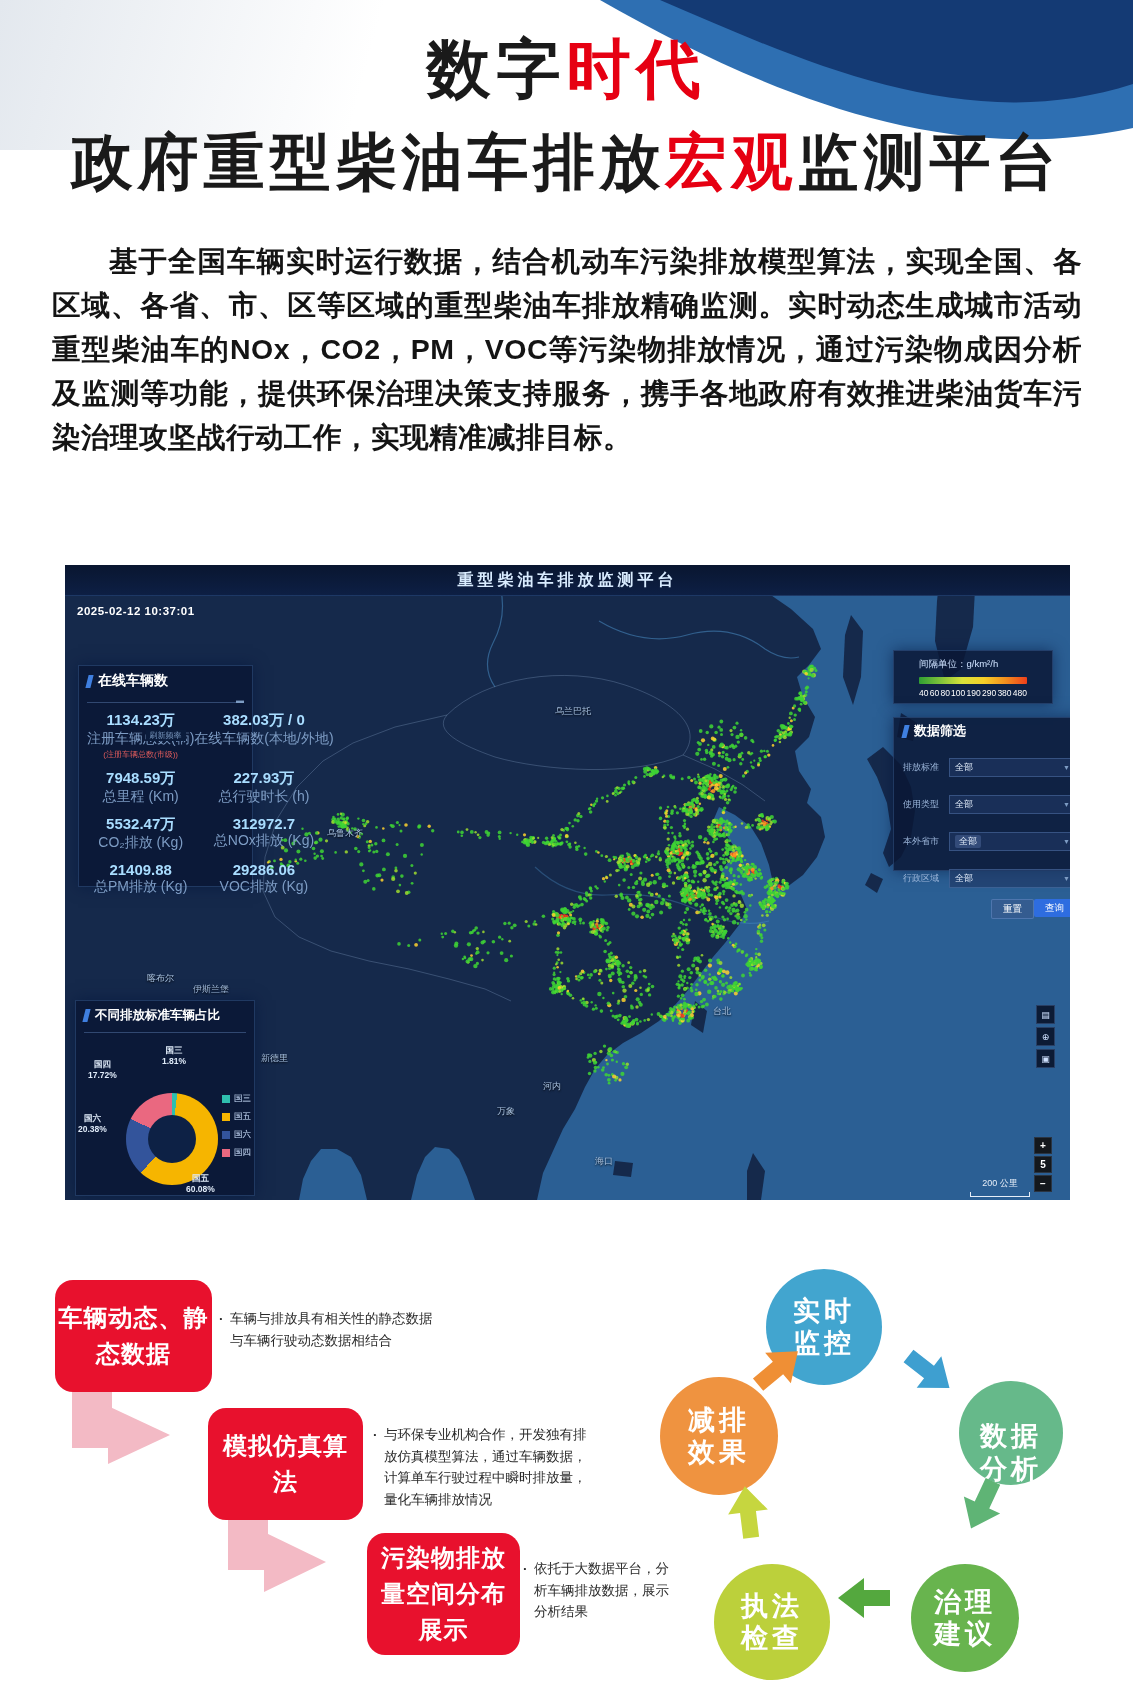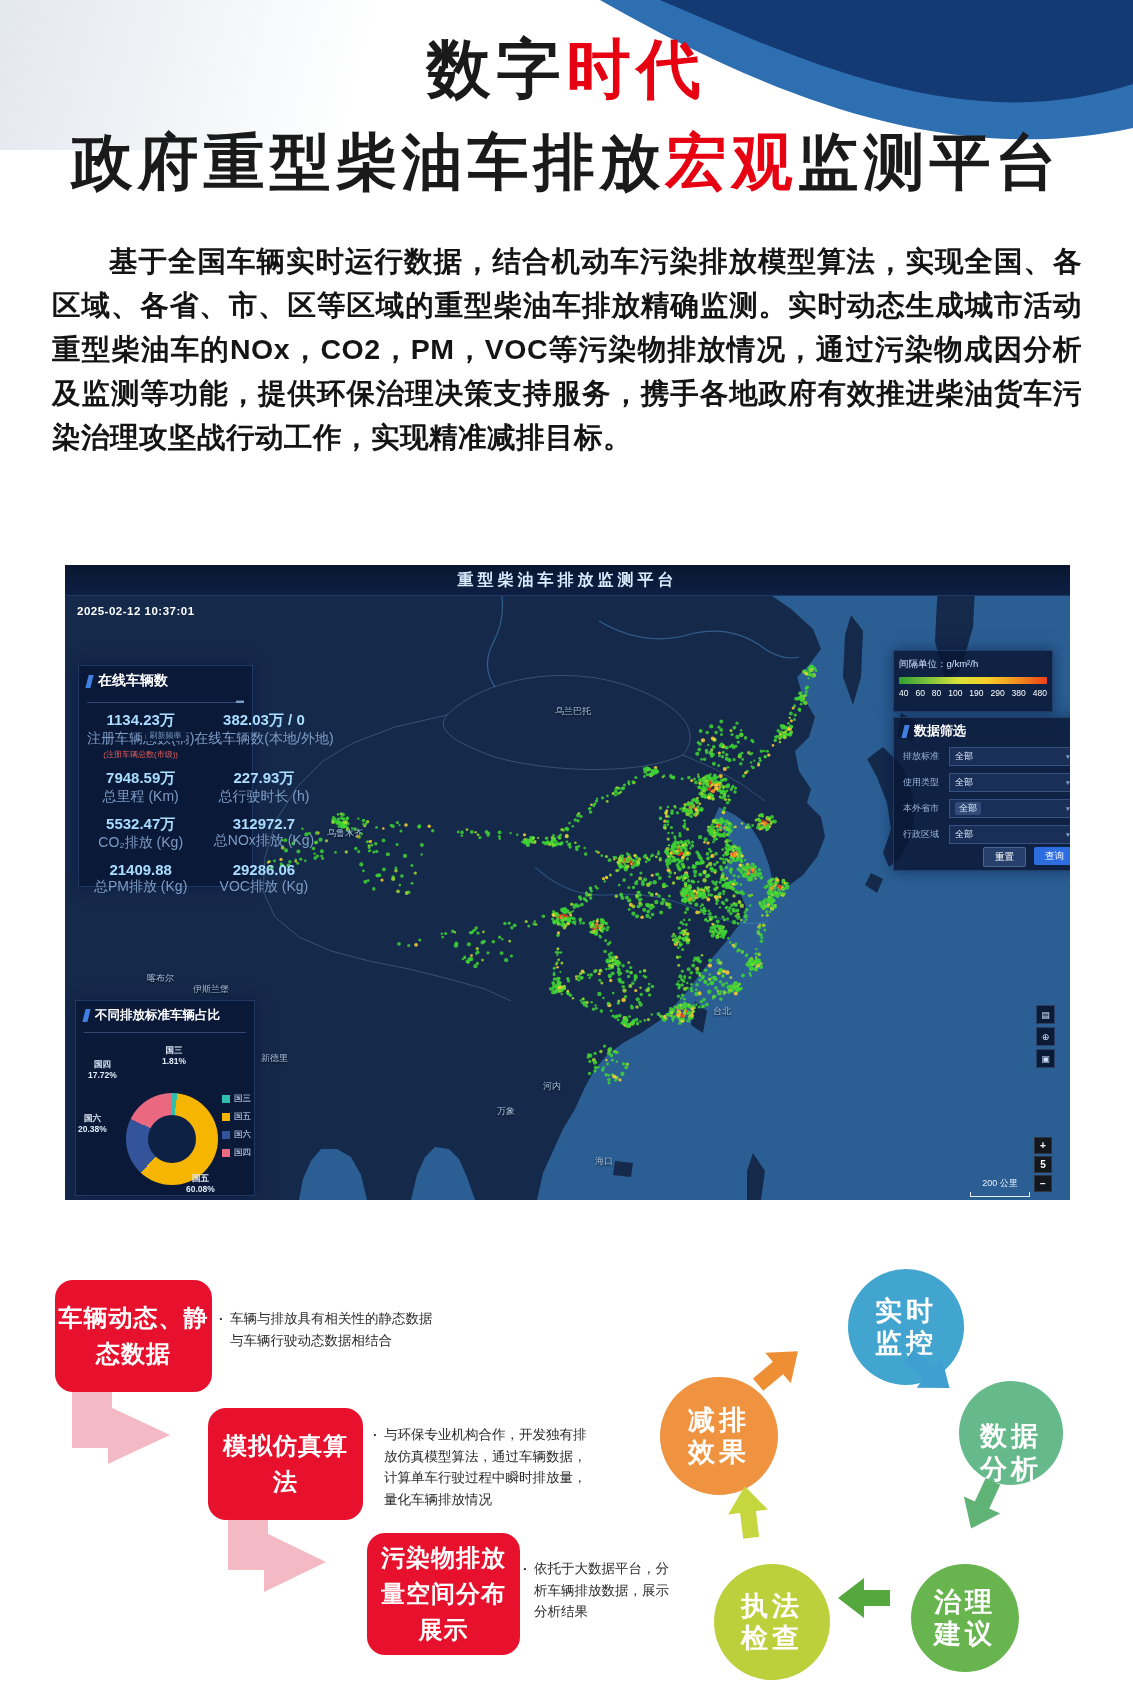--- a/index.html
+++ b/index.html
@@ -51,35 +51,35 @@
   .pie-hr{border-top:1px solid rgba(120,160,220,.35);margin-top:8px;}
   .donut{position:absolute;left:50px;top:92px;width:92px;height:92px;border-radius:50%;}
   .hole{position:absolute;left:22px;top:22px;width:48px;height:48px;border-radius:50%;background:#0d2145;}
   .callout{position:absolute;font-size:8.5px;font-weight:bold;color:#dfeaf8;line-height:1.3;text-align:center;z-index:2;}
   .co-0{left:86px;top:44px;} .co-1{left:110px;top:172px;} .co-2{left:2px;top:112px;} .co-3{left:12px;top:58px;}
   .pie-legend{position:absolute;left:146px;top:92px;}
   .pl-row{display:flex;align-items:center;margin-bottom:6px;}
   .pl-sq{width:8px;height:8px;margin-right:4px;}
   .pl-t{font-size:8.5px;color:#cfe2ff;}
 
-  .legendbox{left:828px;top:85px;width:160px;height:62px;padding:7px 5px;}
+  .legendbox{left:828px;top:85px;width:160px;height:54px;padding:7px 25px;}
   .lg-label{font-size:9.5px;color:#cfe2ff;}
   .lg-bar{height:7px;margin:6px 0 4px;border-radius:1px;
     background:linear-gradient(90deg,#2f9e33,#7fc33a,#d8e23a,#f5cf28,#f28f1e,#ee3f1b);}
   .lg-ticks{display:flex;justify-content:space-between;font-size:8.5px;color:#fff;}
 
   .filter{left:828px;top:152px;width:192px;height:154px;padding:4px 9px;}
   .filter .p-head{font-size:13px;}
-  .f-row{display:flex;align-items:center;margin-top:7px;font-family:Liberation Mono, monospace;}
+  .f-row{display:flex;align-items:center;margin-top:18px;}
   .f-label{width:46px;font-size:9px;color:#9ab4d8;flex:none;}
   .f-select{flex:1;height:17px;background:rgba(30,55,100,.65);border:1px solid rgba(110,150,210,.35);
     color:#dfeaf8;font-size:9px;display:flex;align-items:center;padding:0 5px;position:relative;}
   .f-caret{position:absolute;right:4px;color:#7d9cc4;font-size:7px;}
   .f-row:nth-of-type(4) .f-val{background:rgba(120,150,210,.28);padding:0 4px;border-radius:2px;}
-  .f-buttons{display:flex;justify-content:flex-end;gap:8px;margin-top:3px;}
+  .f-buttons{display:flex;justify-content:flex-end;gap:0;margin-top:11px;}
   .btn{height:18px;padding:0 11px;font-size:9.5px;color:#fff;display:flex;align-items:center;cursor:pointer;border-radius:2px;}
   .btn-reset{background:rgba(60,90,140,.55);border:1px solid rgba(120,160,220,.4);}
   .btn-search{background:#2e6de0;}
 
   .map-tools{left:971px;top:440px;z-index:6;}
   .mt{width:17px;height:17px;background:rgba(8,18,40,.88);border:1px solid rgba(110,150,210,.3);
       color:#cfe2ff;font-size:9px;display:flex;align-items:center;justify-content:center;margin-bottom:3px;}
   .zoomctl{left:969px;top:572px;z-index:6;}
   .zc{width:16px;height:15px;background:#14181d;color:#fff;font-size:10px;font-weight:bold;
       display:flex;align-items:center;justify-content:center;margin-bottom:2px;border:1px solid #2a3442;}
@@ -99,21 +99,21 @@
   .fnote{position:absolute;font-size:13.5px;color:#2b2b2b;line-height:1.6;}
   .fnote::before{content:"·";position:absolute;left:-11px;top:0;font-weight:bold;}
   .fn-1{left:230px;top:1308px;width:208px;}
   .fn-2{left:384px;top:1424px;width:208px;}
   .fn-3{left:534px;top:1558px;width:138px;}
 
   
   .cyc{position:absolute;border-radius:50%;color:#fff;font-weight:bold;font-size:27px;
        letter-spacing:4px;display:flex;flex-direction:column;align-items:center;justify-content:center;
        line-height:1.2;text-align:center;}
-  .cy-0{left:848px;top:1269px;width:116px;height:116px;}
+  .cy-0{left:766px;top:1269px;width:116px;height:116px;}
   .cy-1{left:959px;top:1381px;width:104px;height:104px;justify-content:flex-end;}
   .cy-2{left:911px;top:1564px;width:108px;height:108px;}
   .cy-3{left:714px;top:1564px;width:116px;height:116px;}
   .cy-4{left:660px;top:1377px;width:118px;height:118px;}
   .deco{left:0;top:1180px;pointer-events:none;}
 </style>
 </head>
 <body>
 
 <div class="poster">

